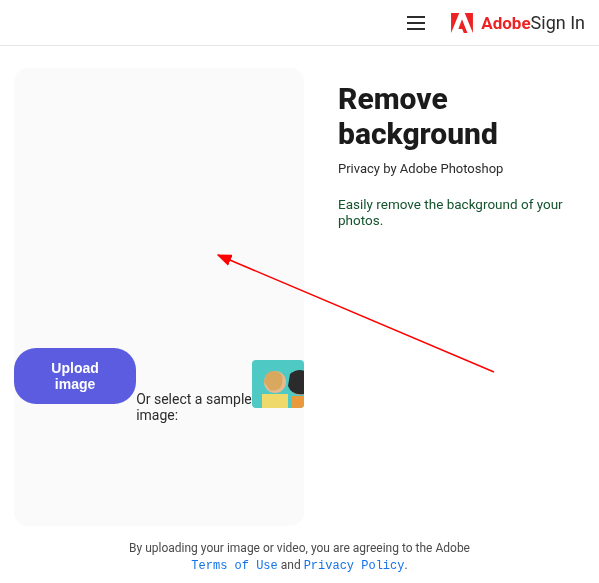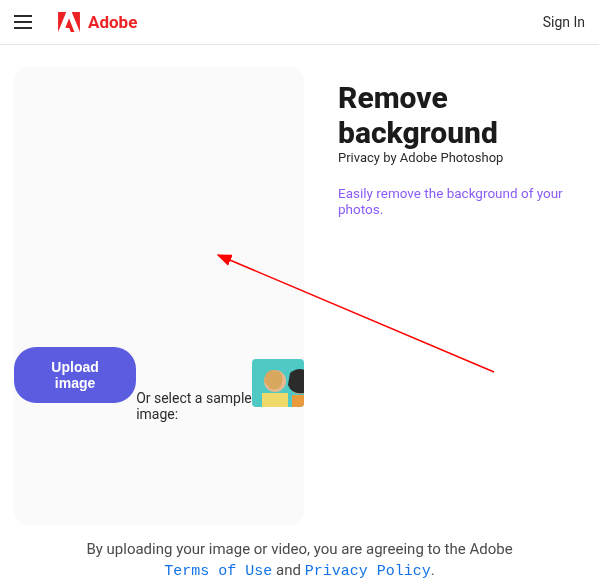--- a/index.html
+++ b/index.html
@@ -7,21 +7,21 @@
       font-family: -apple-system, BlinkMacSystemFont, "Segoe UI", Roboto, Helvetica, Arial, sans-serif;
       background: #fff;
       width: 599px;
       height: 583px;
       overflow: hidden;
       position: relative;
     }
     .header {
       display: flex;
       align-items: center;
-      justify-content: space-between;
+      justify-content: flex-end;
       padding: 12px 14px;
       border-bottom: 1px solid #e6e6e6;
     }
     .header-left {
       display: flex;
       align-items: center;
       gap: 26px;
     }
     .hamburger {
       display: flex;
@@ -45,21 +45,21 @@
       font-weight: 700;
       font-size: 17px;
     }
     .header-right {
       display: flex;
       align-items: center;
       gap: 14px;
     }
     .signin-link {
       color: #2c2c2c;
-      font-size: 14px;
+      font-size: 18px;
       text-decoration: none;
       cursor: pointer;
     }
     .signup-btn {
       background: #1473e6;
       color: #fff;
       border: none;
       border-radius: 16px;
       padding: 7px 16px;
       font-size: 14px;
@@ -106,37 +106,38 @@
     }
     .right-col {
       flex: 1;
       padding-top: 14px;
     }
     .heading {
       font-size: 30px;
       font-weight: 800;
       line-height: 1.15;
       color: #1b1b1b;
+      margin-bottom: 10px;
     }
     .subhead {
       font-size: 13px;
       color: #2c2c2c;
     }
     .subhead strong {
       font-weight: 400;
       margin-top: 12px;
     }
     .desc {
       margin-top: 20px;
       font-size: 13.5px;
-      color: #8b5cf6;
+      color: #14532d;
     }
     .footer-legal {
       text-align: center;
-      font-size: 15px;
+      font-size: 12px;
       color: #4b4b4b;
       margin-top: 6px;
       padding: 0 40px;
       line-height: 1.4;
     }
     .footer-legal a {
       color: #1473e6;
       text-decoration: none;
       font-family: Liberation Mono, monospace;
     }

